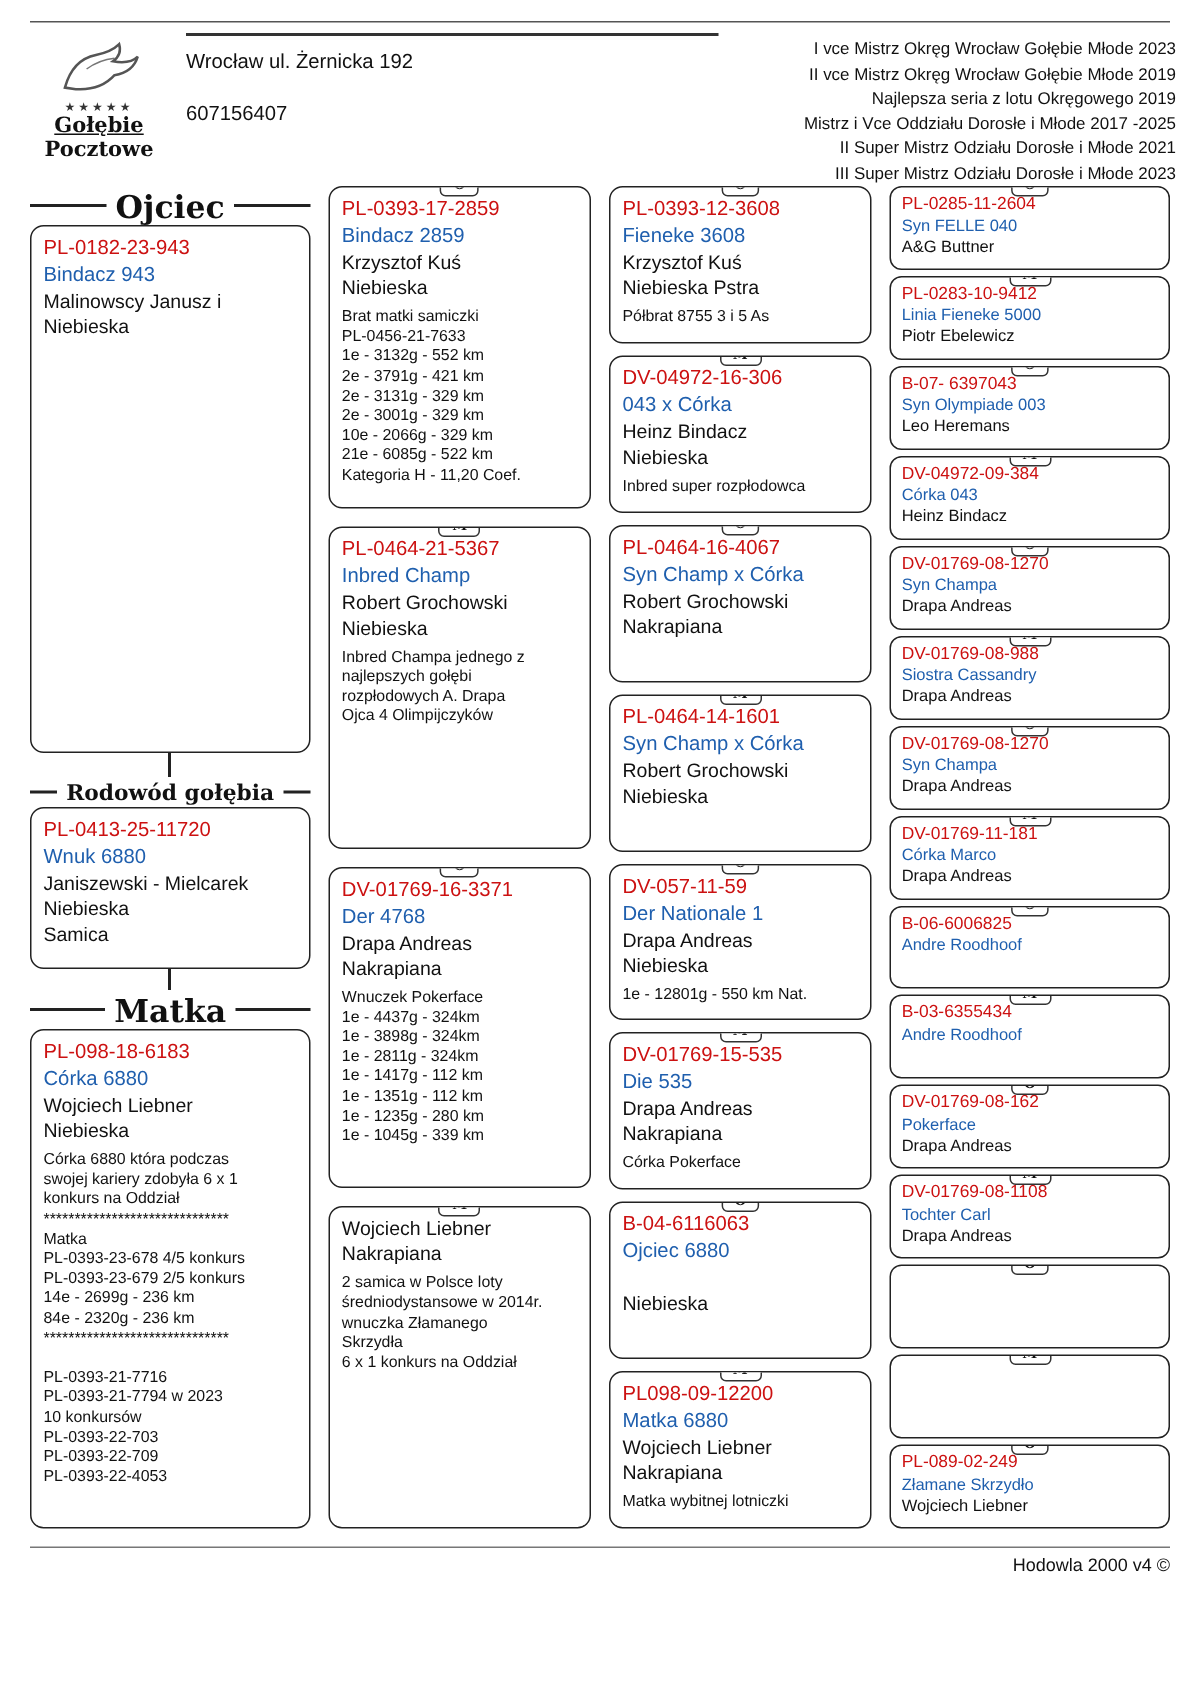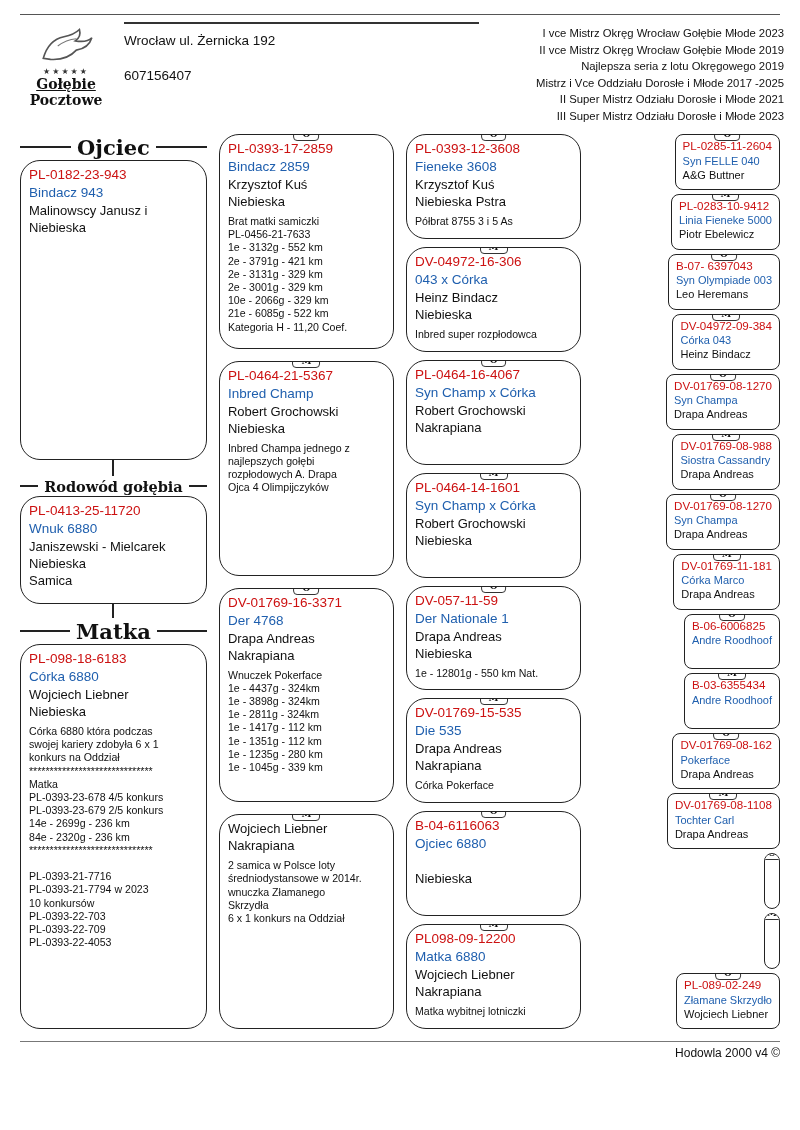--- a/index.html
+++ b/index.html
@@ -18,30 +18,30 @@
   .logo .l1, .logo .l2 { font-family:"DejaVu Serif", serif; font-weight:bold; font-size:14px; line-height:16px; display:block; }
   .logo .l1 { text-decoration:underline; }
   .title-block { flex:1 1 auto; padding-left:12px; }
   .title-block h1 { margin:4px 0 0 0; font-size:26px; line-height:30px; font-weight:bold; }
   .title-rule { border-bottom:2px solid #333; width:355px; margin:3px 0 8px 0; }
   .address { font-size:13.5px; line-height:17px; }
   .phone { font-size:13.5px; line-height:17px; margin-top:18px; }
   .achievements { flex:0 0 305px; text-align:right; font-size:11.3px; line-height:16.5px; padding-top:6px; }
 
   
-  .pedigree { display:flex; gap:12px; height:895px; margin-top:10px; }
+  .pedigree { display:flex; gap:12px; height:895px; margin-top:0; }
   .col { display:flex; flex-direction:column; min-height:0; box-sizing:border-box; }
   .col1 { width:190px; }
   .col2 { width:178px; gap:12px; }
   .col3 { width:178px; gap:8px; }
-  .col4 { width:190px; gap:4px;align-items:flex-end; }
+  .col4 { width:190px; gap:4px; }
   .col2 .pbox, .col3 .pbox, .col4 .pbox { flex:1 1 0; min-height:0; overflow:hidden; }
 
   .pbox {
-    position:relative; border:1.6px solid #222; border-radius:20px;
+    position:relative; border:1.6px solid #222; border-radius:9px;
     background:#fff; padding:5px 8px 4px 8px; box-sizing:border-box;
   }
   .tag {
     position:absolute; top:-7px; left:50%; transform:translateX(-50%);
     background:#fff; border:1.2px solid #333; border-radius:4px;
     font-family:"DejaVu Serif", serif; font-weight:bold; font-size:9px;
     line-height:11px; padding:0 8px; z-index:2;
   }
   .ring  { color:var(--ring-red,#cc1111); font-size:13.5px; line-height:18px; white-space:pre-line; }
   .pname { color:var(--name-blue,#1f5fae); font-size:13.5px; line-height:18px; }
@@ -55,21 +55,21 @@
   .col4 .breeder { font-size:11px; line-height:14px; }
 
   
   .sec-label { display:flex; align-items:center; gap:6px; justify-content:center;
     font-family:"DejaVu Serif", serif; font-weight:bold; flex:0 0 auto; }
   .sec-label .rule-line { flex:1 1 auto; border-top:2px solid #222; }
   .sec-label.big   { font-size:21px; height:26px; }
   .sec-label.small { font-size:14.5px; height:20px; }
   .vconn { width:2px; background:#222; height:16px; margin:0 auto; flex:0 0 auto; }
   .vconn.short { height:14px; }
-  .father-box  { height:300px; flex:0 0 auto; }
+  .father-box  { height:352px; flex:0 0 auto; }
   .subject-box { height:108px; flex:0 0 auto; }
   .mother-box  { flex:1 1 auto; }
 
   
   .footer { margin-top:12px; border-top:1px solid #777; text-align:right;
     font-size:12px; line-height:15px; padding-top:4px; }
 </style>
 </head>
 <body>
 

